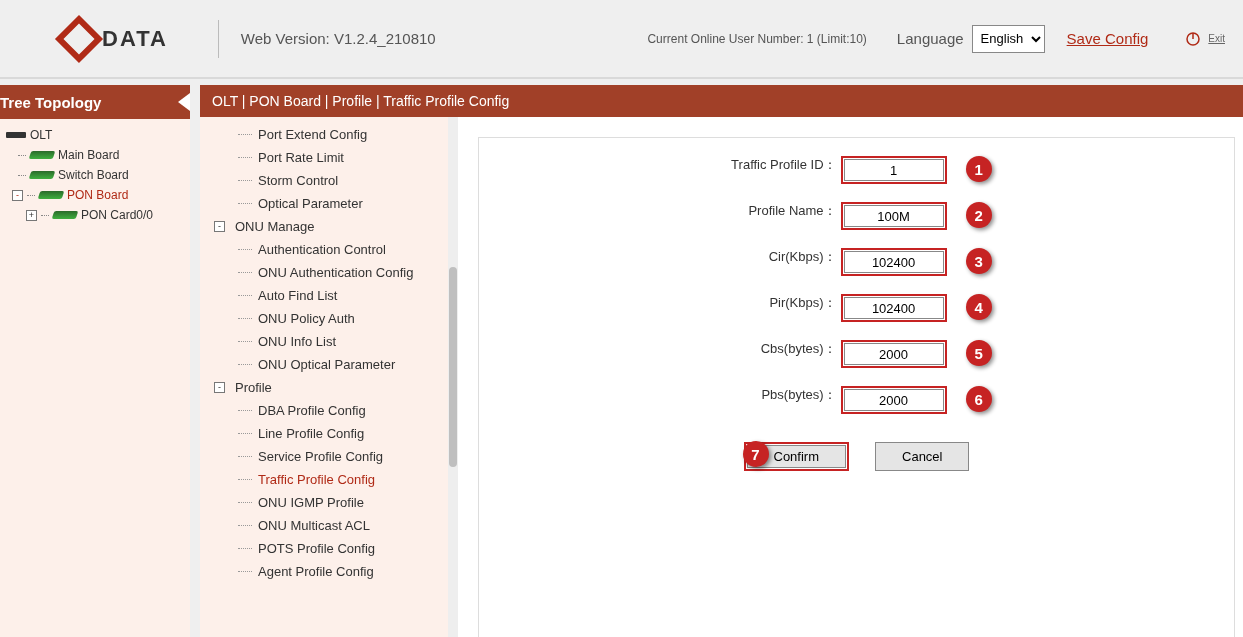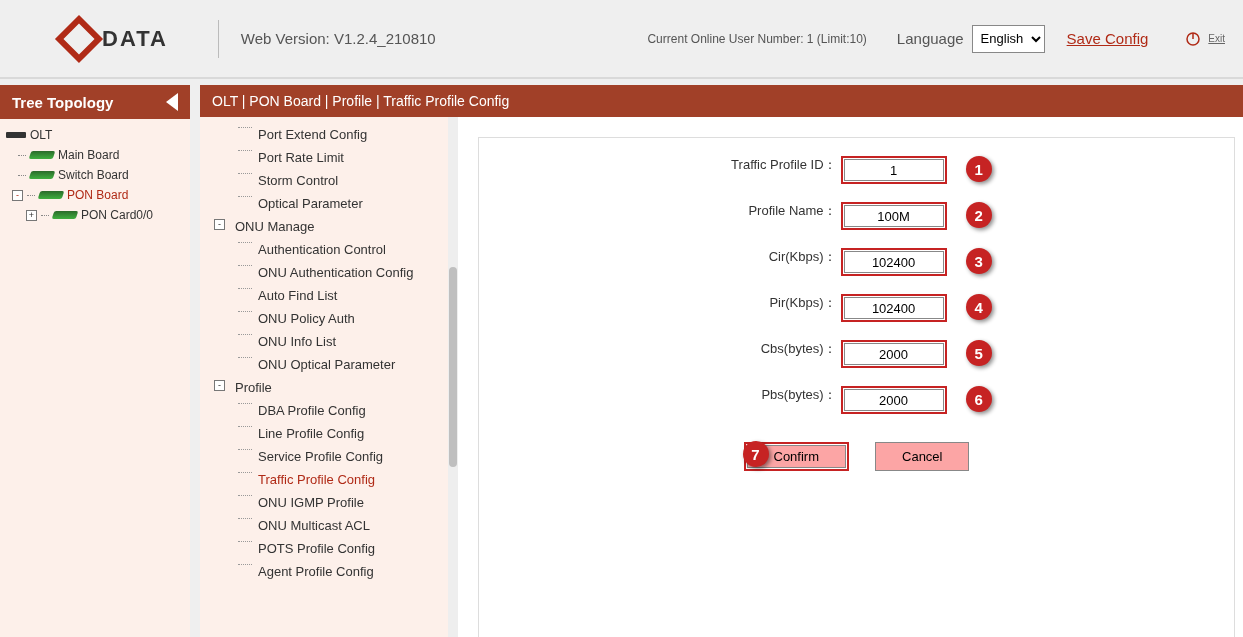--- a/index.html
+++ b/index.html
@@ -79,21 +79,21 @@
   .tree-col {
     width: 190px;
     display: flex;
     flex-direction: column;
     flex-shrink: 0;
   }
   .gap { height: 6px; }
   .tree-title {
     background: #a14028;
     color: #fff;
-    padding: 8px 12px;
+    padding: 8px 0;
     font-size: 15px;
     font-weight: 700;
     display: flex;
     align-items: center;
     justify-content: space-between;
   }
   .tri-left {
     width: 0; height: 0;
     border-top: 9px solid transparent;
     border-bottom: 9px solid transparent;
@@ -177,21 +177,21 @@
     background: #eee;
   }
   .fake-thumb {
     position: absolute;
     left: 1px; top: 150px;
     width: 8px; height: 200px;
     background: #bfbfbf;
     border-radius: 4px;
   }
   .nav-item, .nav-group {
-    display: flex; gap: 6px;
+    display: flex; align-items: center; gap: 6px;
     padding: 4px 0 4px 0;
     font-size: 13px;
     white-space: nowrap;
   }
   .nav-group { padding-left: 14px; color: #333; }
   .nav-item { padding-left: 38px; color: #333; }
   .dots {
     width: 14px; height: 0;
     border-top: 1px dotted #999;
   }
@@ -256,21 +256,21 @@
   }
   .btn-row {
     display: flex;
     justify-content: center;
     gap: 26px;
     margin-top: 28px;
     position: relative;
   }
   .btn {
     border: 1px solid #888;
-    background: #fca5a5;
+    background: #e5e5e5;
     font-size: 13px;
     padding: 3px 26px;
     cursor: pointer;
   }
   .left-callout {
     position: absolute;
     left: calc(50% - 120px);
     top: -1px;
   }
   .filler { width: 240px; } 

